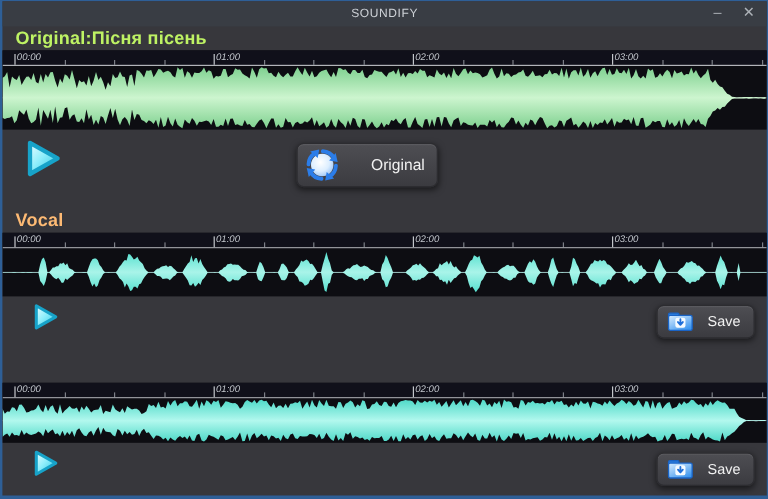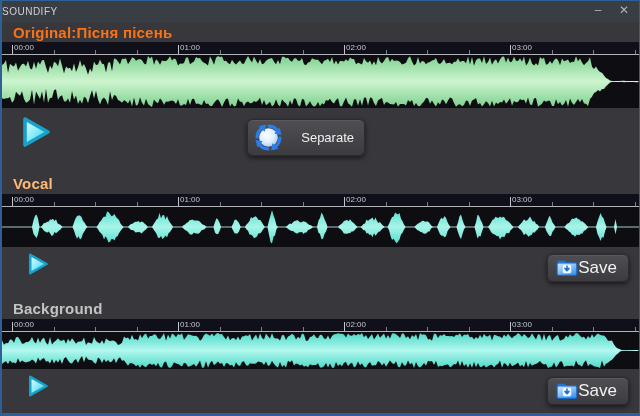--- a/index.html
+++ b/index.html
@@ -4,56 +4,56 @@
 <style>
   html,body{margin:0;padding:0;background:#1b1b1f;}
   .window{
     position:relative;width:640px;height:416px;box-sizing:border-box;
     background:#37373c;overflow:hidden;
     border:1px solid #2e5f97;border-left-width:2px;border-bottom-width:3px;
     font-family:"Liberation Sans",sans-serif;
   }
   
   .titlebar{position:absolute;top:0;left:0;right:0;height:21px;background:#393d44;}
-  .title{position:absolute;left:0;right:0;top:0;height:21px;line-height:21px;text-align:left;
+  .title{position:absolute;left:0;right:0;top:0;height:21px;line-height:21px;text-align:center;
          font-size:10px;color:#ced2d7;letter-spacing:.5px;}
   .winbtn{position:absolute;top:0;width:30px;height:21px;line-height:19px;text-align:center;
           font-size:12px;color:#aeb3b9;cursor:default;}
   .btn-min{right:26px;}
   .btn-close{right:0;}
   
   .heading{position:absolute;left:11px;font-size:15px;font-weight:bold;letter-spacing:.2px;}
-  .h-orig{top:23px;color:#f97316;}
+  .h-orig{top:23px;color:#bef264;}
   .h-vocal{top:174px;color:#fdba74;}
   .h-bg{top:299px;color:#c3c3c3;}
   
   .panel{position:absolute;left:0;right:0;background:#0d0d12;}
   .p1{top:41px;height:66px;}
   .p2{top:193px;height:53px;}
   .p3{top:318px;height:50px;}
-  .timeline{position:absolute;top:0;left:0;right:0;height:13px;background:#10101a;overflow:hidden;}
+  .timeline{position:absolute;top:0;left:0;right:0;height:13px;background:#10101a;overflow:hidden;font-style:italic;}
   .tick{position:absolute;bottom:1px;width:1px;height:4px;background:#7c7f87;}
   .tick.major{height:9px;background:#c3c6cb;}
   .tlabel{position:absolute;top:1px;font-size:8px;color:#c3c7cd;line-height:9px;white-space:nowrap;}
   .ruler{position:absolute;bottom:0;left:0;right:0;height:1px;background:#b2b4b9;}
   svg.wave{position:absolute;left:0;top:13px;width:100%;display:block;}
   
   .playbtn{position:absolute;background:none;border:none;padding:0;cursor:pointer;line-height:0;}
   .pb1{left:17px;top:114px;}
   .pb2{left:24px;top:251px;}
   .pb3{left:24px;top:373px;}
   .gbtn{
     position:absolute;display:flex;align-items:center;box-sizing:border-box;
     background:linear-gradient(#4e4e53,#3b3b40);border:1px solid #2c2c30;border-radius:6px;
     box-shadow:0 2px 5px rgba(0,0,0,.55), inset 0 1px 0 rgba(255,255,255,.07);
     color:#f1f1f1;cursor:pointer;font-family:"Liberation Sans",sans-serif;
   }
   .btn-separate{left:245px;top:118px;width:118px;height:37px;font-size:13px;padding:0 10px 0 7px;justify-content:space-between;}
   .btn-load{left:545px;top:118px;width:92px;height:37px;font-size:13px;padding:0 12px 0 9px;justify-content:space-between;}
-  .btn-save{left:545px;width:82px;height:28px;font-size:17px;padding:0 11px 0 8px;justify-content:space-between;}
+  .btn-save{left:545px;width:82px;height:28px;font-size:12px;padding:0 11px 0 8px;justify-content:space-between;}
   .sv1{top:253px;}
   .sv2{top:376px;}
   .gbtn .lbl{flex:0 0 auto;}
   .icon{line-height:0;flex:0 0 auto;}
 </style>
 </head>
 <body>
 
 <div class="window">
 
@@ -139,21 +139,21 @@
         <g transform="rotate(180 13 13)">
           <path d="M 13.5 2 A 11 11 0 0 1 22.6 7.6" fill="none" stroke="#2b7de9" stroke-width="3.1" stroke-linecap="round"></path>
           <polygon points="23.8,3.4 25.4,10.6 18.6,9.4" fill="#2b7de9"></polygon>
         </g>
         <g transform="rotate(270 13 13)">
           <path d="M 13.5 2 A 11 11 0 0 1 22.6 7.6" fill="none" stroke="#2b7de9" stroke-width="3.1" stroke-linecap="round"></path>
           <polygon points="23.8,3.4 25.4,10.6 18.6,9.4" fill="#2b7de9"></polygon>
         </g>
       </svg>
     </span>
-    <span class="lbl">Separate</span>
+    <span class="lbl">Original</span>
   </button>
 
 
   <div class="heading h-vocal">Vocal</div>
 
   <div class="panel p2">
     <div class="timeline">
         <div class="tick major" style="left: 10px;"></div>
         <div class="tlabel" style="left: 12px;">00:00</div>
         <div class="tick" style="left: 51.5px;"></div>
@@ -216,21 +216,20 @@
           </defs>
         <rect x="1.2" y="1.8" width="9.5" height="5" rx="1.2" fill="#2e82e2" stroke="#1a64c6" stroke-width="1.2"></rect>
         <rect x="1.2" y="3.9" width="21.5" height="13.6" rx="1.6" fill="url(#fsgA)" stroke="#1a64c6" stroke-width="1.2"></rect>
         <rect x="7.4" y="5.9" width="9.2" height="9.2" rx="2" fill="#f5fbff"></rect>
         <path d="M12 7.4 v4.6 M9.8 9.9 L12 12.4 L14.2 9.9" fill="none" stroke="#1f6fd8" stroke-width="1.7" stroke-linecap="round" stroke-linejoin="round"></path>
       </svg>
     </span>
     <span class="lbl">Save</span>
   </button>
 
-  <div class="heading h-bg">Background</div>
 
   <div class="panel p3">
     <div class="timeline">
         <div class="tick major" style="left: 10px;"></div>
         <div class="tlabel" style="left: 12px;">00:00</div>
         <div class="tick" style="left: 51.5px;"></div>
         <div class="tick" style="left: 93px;"></div>
         <div class="tick" style="left: 134.5px;"></div>
         <div class="tick major" style="left: 176px;"></div>
         <div class="tlabel" style="left: 178px;">01:00</div>

